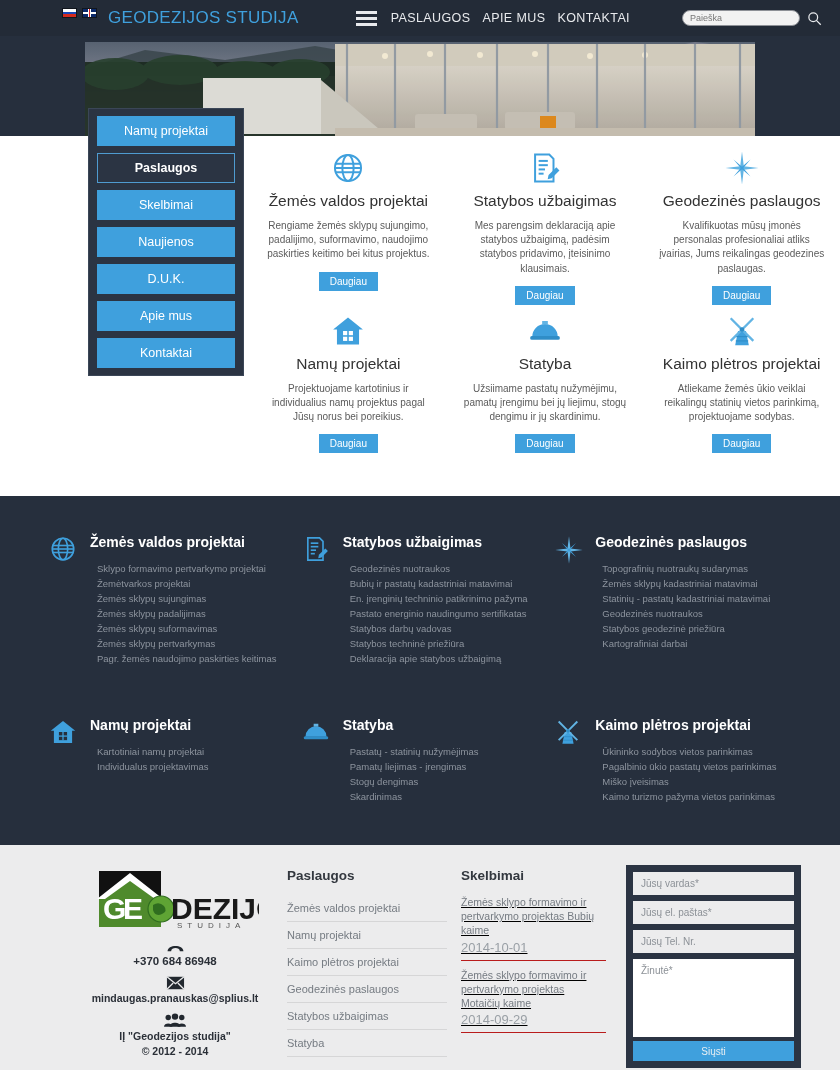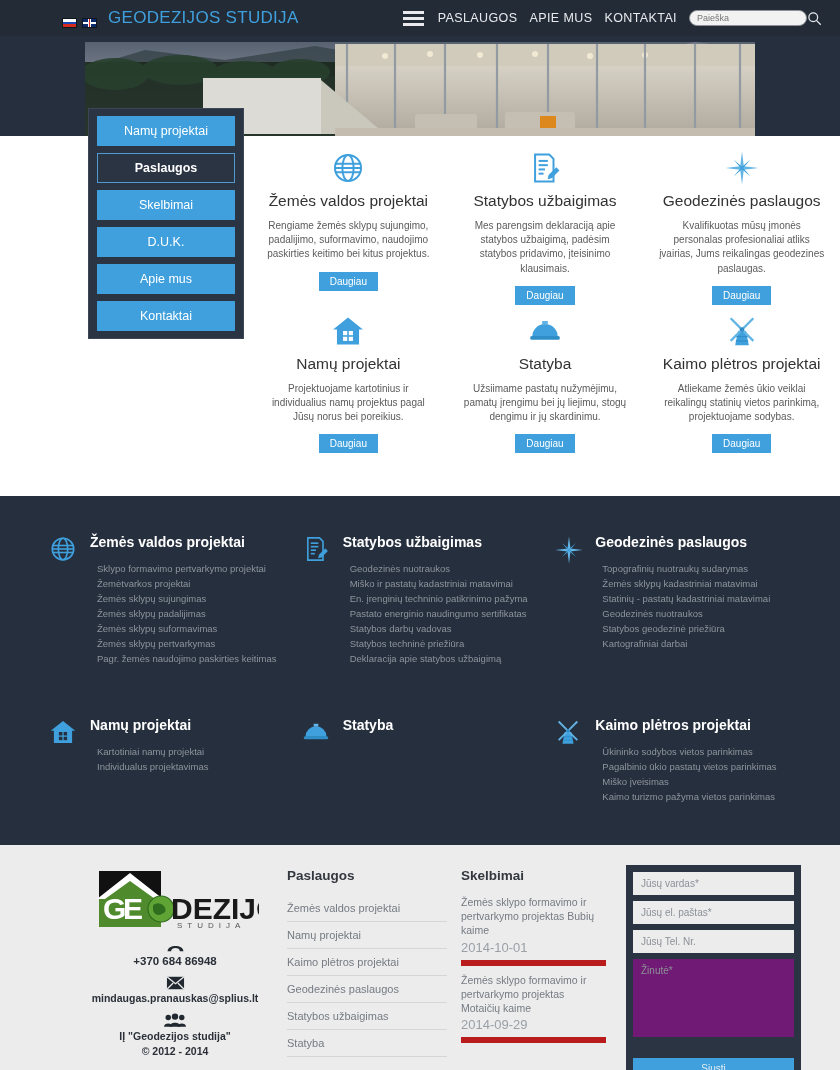--- a/index.html
+++ b/index.html
@@ -14,21 +14,21 @@
   
   .header {
     height: 36px;
     background: #232b37;
     display: flex;
     align-items: center;
     padding: 0 18px 0 62px;
     position: relative;
     z-index: 30;
   }
-  .brand { display:flex; align-items:flex-end; gap:5px; }
+  .brand { display:flex; align-items:flex-start; gap:5px; }
   .flag { width:15px; height:10px; display:inline-block; position:relative; border:1px solid #11161d;}
   .flag-ru { background: linear-gradient(to bottom,#fff 0 33%, #1a47b8 33% 66%, #d52b1e 66% 100%); }
   .flag-uk { background:#0b2a6b; overflow:hidden; }
   .flag-uk::before{
     content:""; position:absolute; inset:0;
     background:
       linear-gradient(to bottom, transparent 40%, #fff 40% 60%, transparent 60%),
       linear-gradient(to right, transparent 40%, #fff 40% 60%, transparent 60%);
   }
   .flag-uk::after{
@@ -41,21 +41,21 @@
     color:#3fa0dd; font-size:17px; letter-spacing:.3px; margin-left:6px;
     font-family: "Liberation Sans", sans-serif;
   }
   .nav { margin-left:auto; display:flex; align-items:center; gap:12px; }
   .hamburger { display:flex; flex-direction:column; gap:3px; cursor:pointer; margin-right:2px;}
   .hamburger span { display:block; width:21px; height:3px; background:#e8eaed; }
   .nav-link {
     color:#e8eaed; font-size:12.5px; letter-spacing:.4px; text-decoration:none;
     white-space:nowrap;
   }
-  .search-wrap { display:flex; align-items:center; gap:0; }
+  .search-wrap { display:flex; align-items:center; gap:7px;margin-left:40px; }
   .search-input {
     width:118px; height:16px; border-radius:9px; border:1px solid #8d9096;
     background:#f2f2f2; font-size:9px; padding:0 7px; color:#555;
     font-family:"Liberation Sans", sans-serif;
   }
   .search-input::placeholder { color:#777; }
   .search-icon { width:15px; height:15px; }
 
   
   .hero-zone { position:relative; height:100px; background:#262f3d; }
@@ -137,35 +137,35 @@
   .f-mail { font-size:10.5px; font-weight:bold; color:#2b3038; margin-bottom:9px; }
   .f-company { font-size:10.5px; font-weight:bold; color:#2b3038; line-height:1.45;}
 
   .f-links-col { width:160px; margin-left:12px; padding-top:5px;}
   .f-head { font-size:13.5px; font-weight:bold; color:#33383f; margin:0 0 12px; }
   .f-link {
     display:block; font-size:11px; color:#757b82; text-decoration:none;
     padding:7px 0 7px; border-bottom:1px solid #d6d6d7;
   }
   .f-news-col { width:145px; margin-left:14px; padding-top:5px;}
-  .f-news { border-bottom:6px solid #b91c1c; padding-bottom:5px; margin-bottom:7px;}
+  .f-news { border-bottom:1px solid #b91c1c; padding-bottom:5px; margin-bottom:7px;text-decoration:underline;}
   .f-news-title { font-size:10.5px; color:#757b82; line-height:1.35; }
   .f-news-date { font-size:13px; color:#9aa0a6; margin-top:2px; }
 
   .f-form-col { width:175px; margin-left:20px; padding-top:2px;}
   .form-box { background:#2b3443; padding:7px; }
   .finput {
     display:block; width:100%; height:23px; margin-bottom:6px;
     background:#ececed; border:none; font-size:10px; color:#8c9197;
     padding:0 8px; font-family:"Liberation Sans", sans-serif;
   }
   .finput::placeholder, .ftext::placeholder { color:#8c9197; }
   .ftext {
-    display:block; width:100%; height:78px; margin-bottom:21px;
-    background:#701a75; border:none; font-size:10px; color:#8c9197;
+    display:block; width:100%; height:78px; margin-bottom:4px;
+    background:#ffffff; border:none; font-size:10px; color:#8c9197;
     padding:6px 8px; resize:none; font-family:"Liberation Sans", sans-serif;
   }
   .fsubmit {
     display:block; width:100%; height:20px; background:#3fa0dd; border:none;
     color:#e7eef3; font-size:10px; cursor:pointer;
     font-family:"Liberation Sans", sans-serif;
   }
 </style>
 </head>
 <body>
@@ -254,20 +254,21 @@
     </svg>
   </div>
 </div>
 
 <div class="main">
 
   <div class="sidebar">
     <button class="side-btn">Namų projektai</button>
     <button class="side-btn active">Paslaugos</button>
     <button class="side-btn">Skelbimai</button>
+    <button class="side-btn">Naujienos</button>
     <button class="side-btn">D.U.K.</button>
     <button class="side-btn">Apie mus</button>
     <button class="side-btn">Kontaktai</button>
   </div>
 
   <div class="cards">
 
     <div class="card">
       <div class="card-icon">
         <svg width="34" height="34" viewBox="0 0 24 24" fill="none" stroke="#3fa0dd" stroke-width="1.4">
@@ -398,21 +399,21 @@
             <line x1="7.5" y1="10" x2="14" y2="10"></line>
           <line x1="7.5" y1="13" x2="12" y2="13"></line>
             <line x1="7.5" y1="16" x2="11" y2="16"></line>
           <path d="M14.5 17 l5.5-5.5 l2.2 2.2 l-5.5 5.5 l-2.8 .8 z" fill="#3fa0dd" stroke="none"></path>
         </svg>
       </div>
       <div>
         <h4 class="dcol-head">Statybos užbaigimas</h4>
         <ul>
           <li>Geodezinės nuotraukos</li>
-          <li>Miško ir pastatų kadastriniai matavimai</li>
+          <li>Bubių ir pastatų kadastriniai matavimai</li>
           <li>En. įrenginių techninio patikrinimo pažyma</li>
           <li>Pastato energinio naudingumo sertifikatas</li>
           <li>Statybos darbų vadovas</li>
           <li>Statybos techninė priežiūra</li>
           <li>Deklaracija apie statybos užbaigimą</li>
         </ul>
       </div>
     </div>
 
     <div class="dcol">
@@ -456,20 +457,26 @@
     <div class="dcol">
       <div class="dcol-icon">
         <svg width="28" height="28" viewBox="0 0 24 24">
           <path d="M3 16 a9 9 0 0 1 18 0 z" fill="#3fa0dd"></path>
           <rect x="1.5" y="15.6" width="21" height="2.6" rx="1.3" fill="#2f8dc7"></rect>
           <path d="M10 7.6 a8.6 8.6 0 0 1 4 0 l0 -2.6 l-4 0 z" fill="#62b4e4"></path>
         </svg>
       </div>
       <div>
         <h4 class="dcol-head">Statyba</h4>
+        <ul>
+          <li>Pastatų - statinių nužymėjimas</li>
+          <li>Pamatų liejimas - įrengimas</li>
+          <li>Stogų dengimas</li>
+          <li>Skardinimas</li>
+        </ul>
       </div>
     </div>
 
     <div class="dcol">
       <div class="dcol-icon">
         <svg width="28" height="28" viewBox="0 0 24 24">
           <path d="M9.2 12 L14.8 12 L16.8 22 L7.2 22 Z" fill="#3fa0dd"></path>
           <g stroke="#62b4e4" stroke-width="1.6" fill="none">
             <line x1="12" y1="11" x2="4" y2="3"></line>
               <line x1="12" y1="11" x2="20" y2="3"></line>

